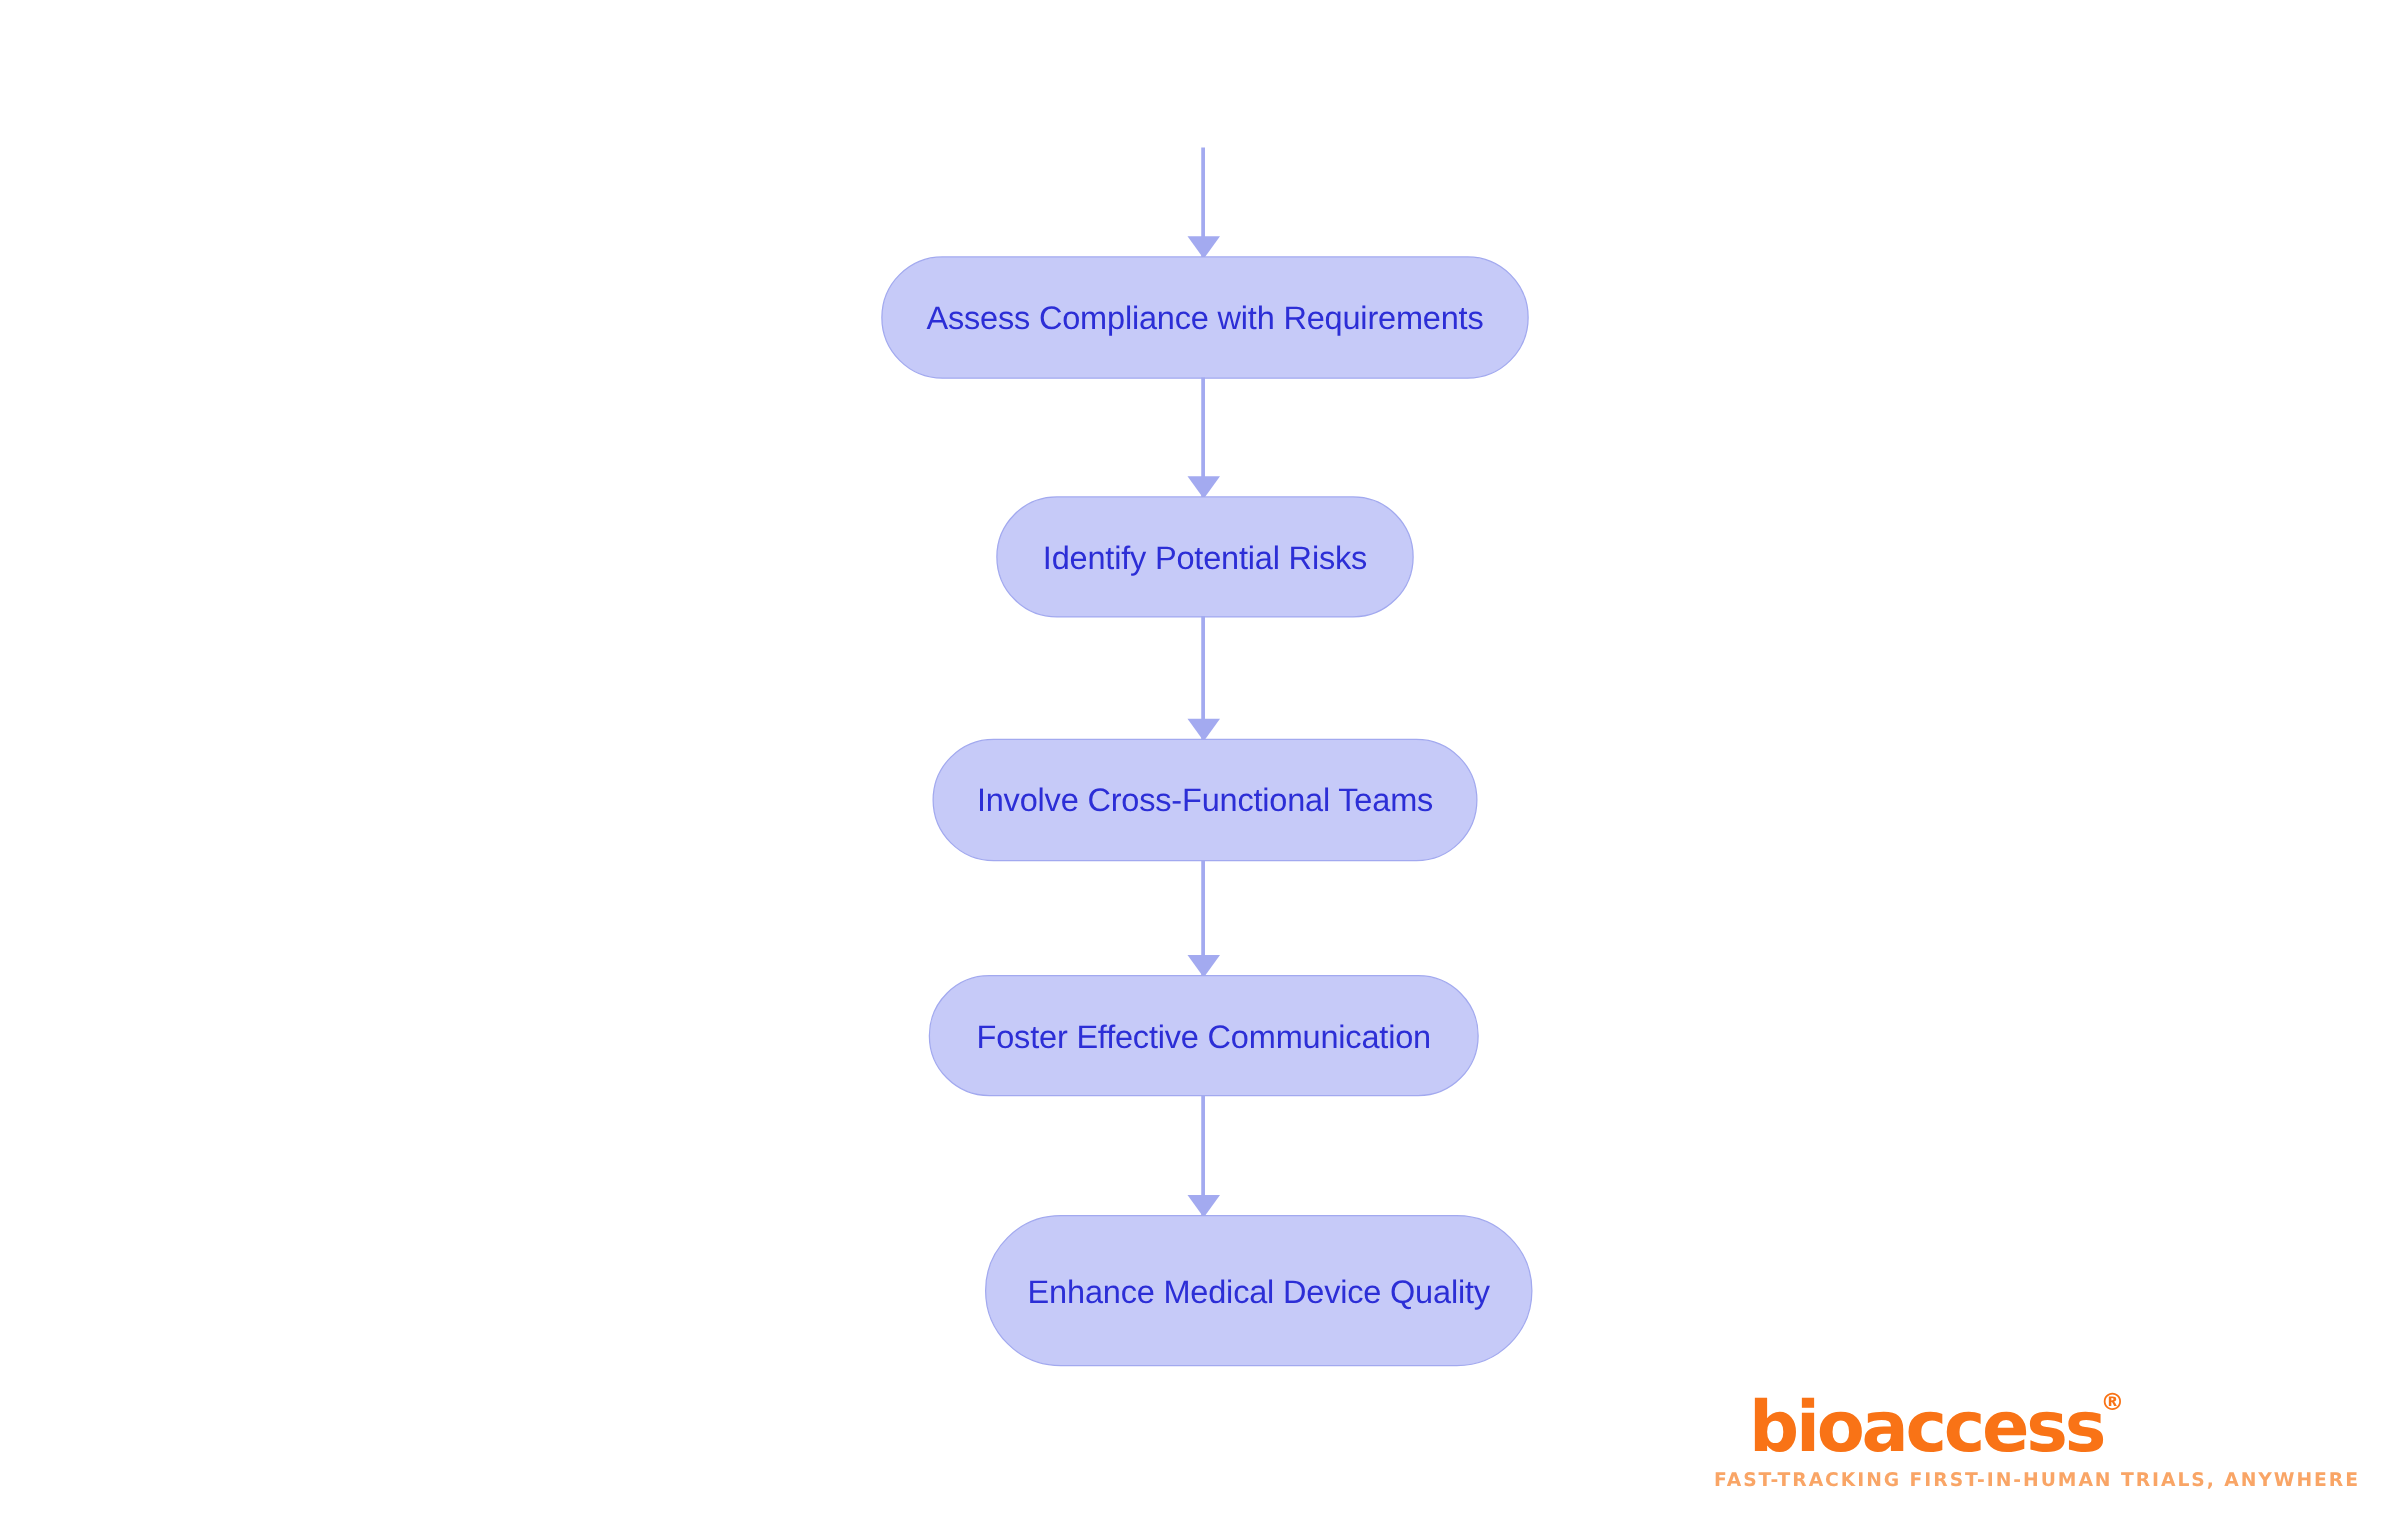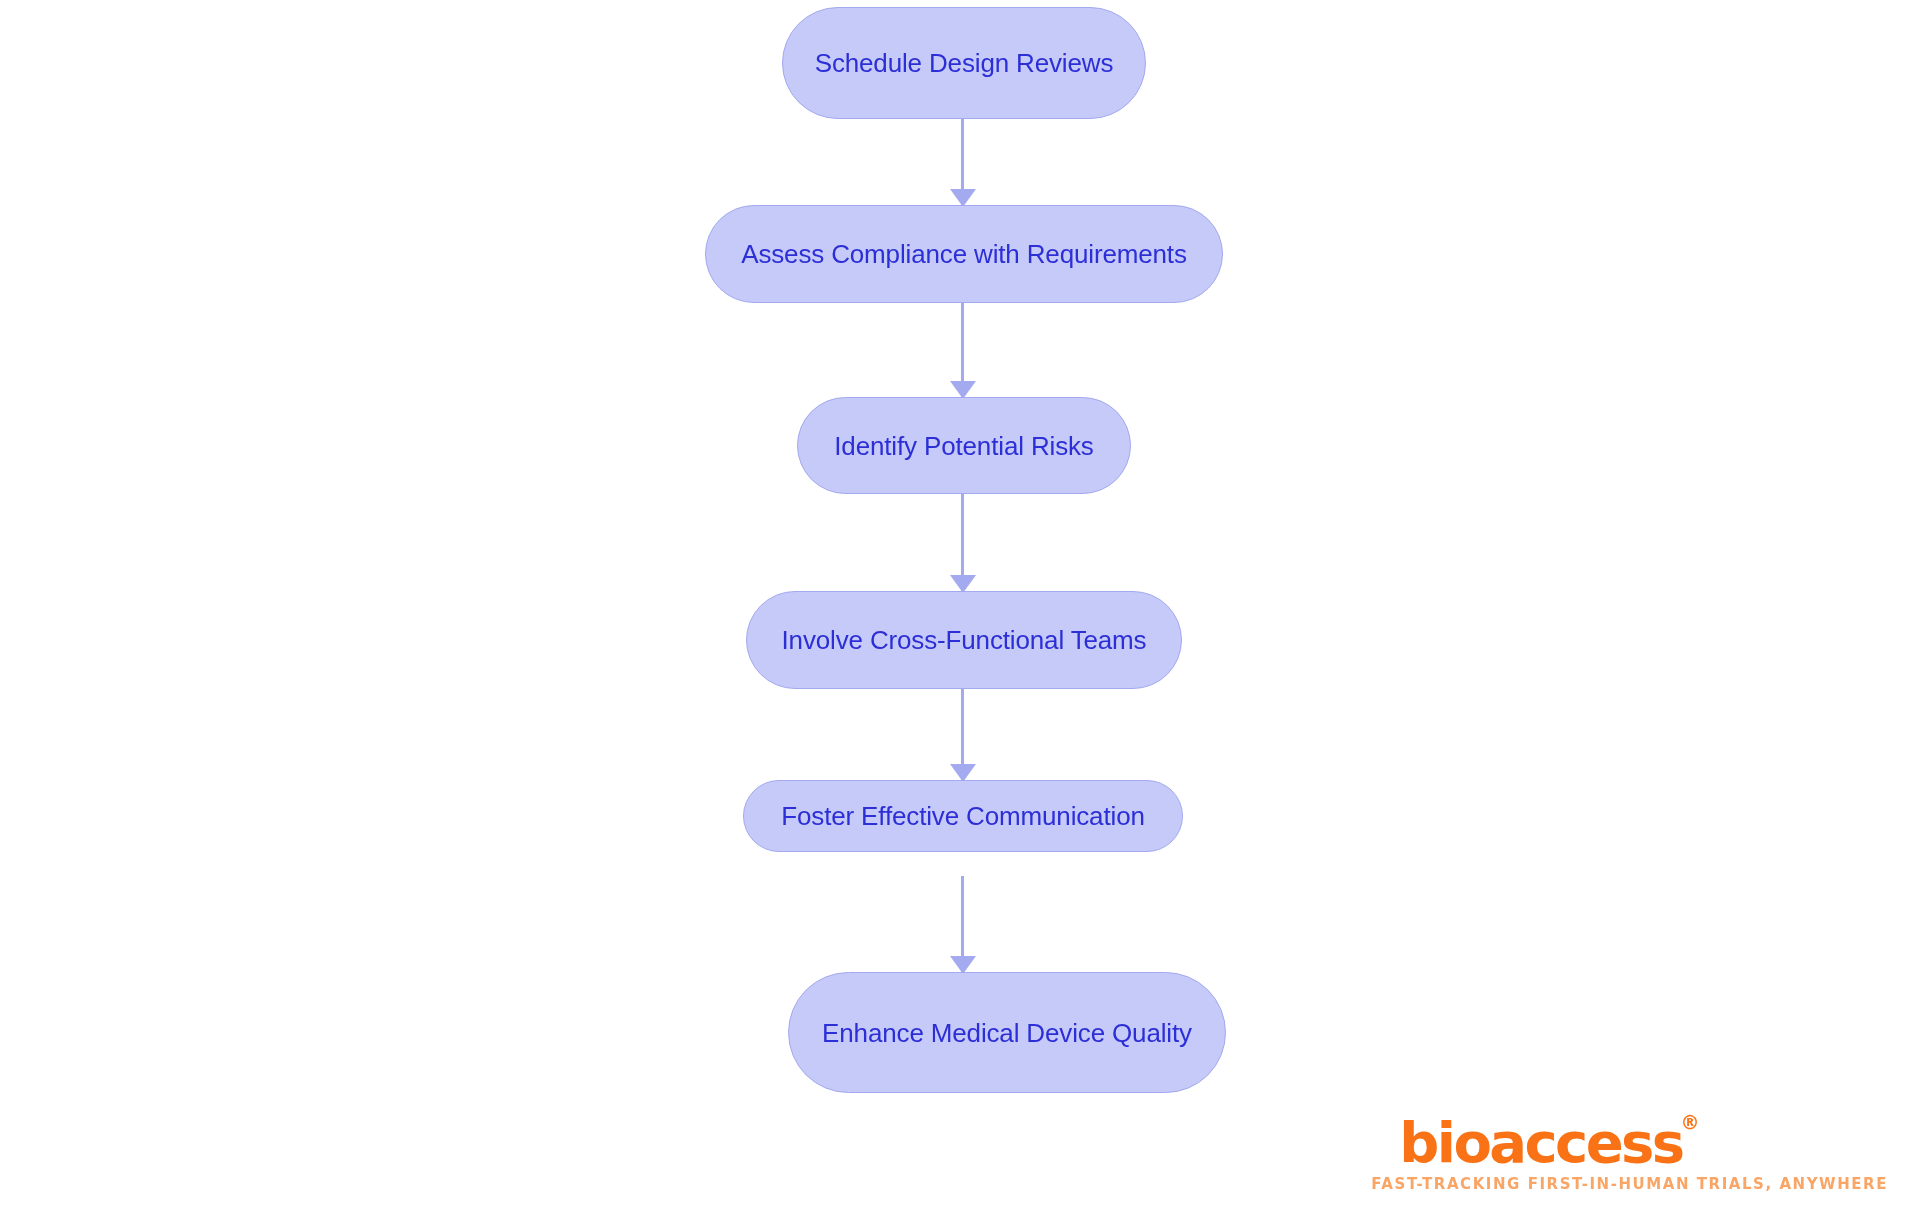--- a/index.html
+++ b/index.html
@@ -47,21 +47,21 @@
   .node-label {
     display: block;
     padding: 0 14px;
   }
 
   
   #node-0 { left: 782px;  top: 7px;    width: 364px;  height: 112px; }
   #node-1 { left: 705px;  top: 205px;  width: 518px;  height: 98px;  }
   #node-2 { left: 797px;  top: 397px;  width: 334px;  height: 97px;  }
   #node-3 { left: 746px;  top: 591px;  width: 436px;  height: 98px; justify-content: center;  }
-  #node-4 { left: 743px;  top: 780px;  width: 440px;  height: 72px;  }
+  #node-4 { left: 743px;  top: 780px;  width: 440px;  height: 97px;  }
   #node-5 { left: 788px;  top: 972px;  width: 438px;  height: 121px; }
 
   
   .connector {
     position: absolute;
     left: 961px;
     width: 3px;
     background: #a3aaf0;
   }
   .connector .arrow-head {
@@ -117,23 +117,20 @@
     font-weight: 700;
     letter-spacing: 1.55px;
     white-space: nowrap;
   }
 </style>
 </head>
 <body>
 
 <div id="flow-canvas">
 
-  <div class="node" id="node-0">
-    <span class="node-label">Schedule Design Reviews</span>
-  </div>
 
   <div class="connector" id="edge-0">
     <span class="arrow-head"></span>
   </div>
 
   <div class="node" id="node-1">
     <span class="node-label">Assess Compliance with Requirements</span>
   </div>
 
   <div class="connector" id="edge-1">

